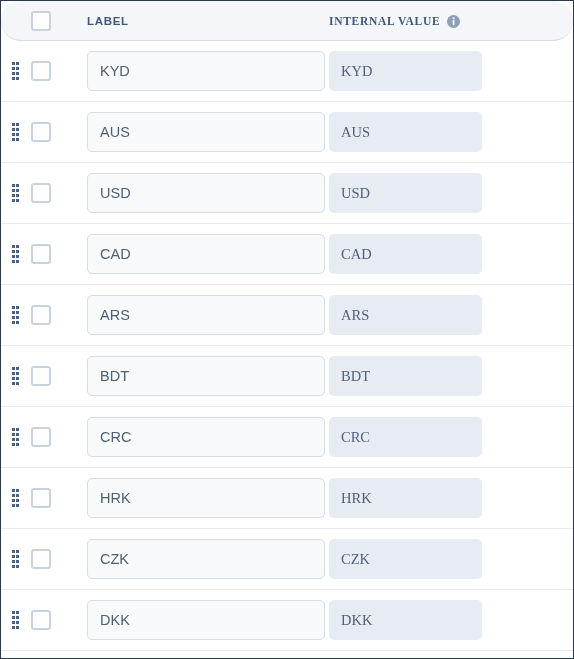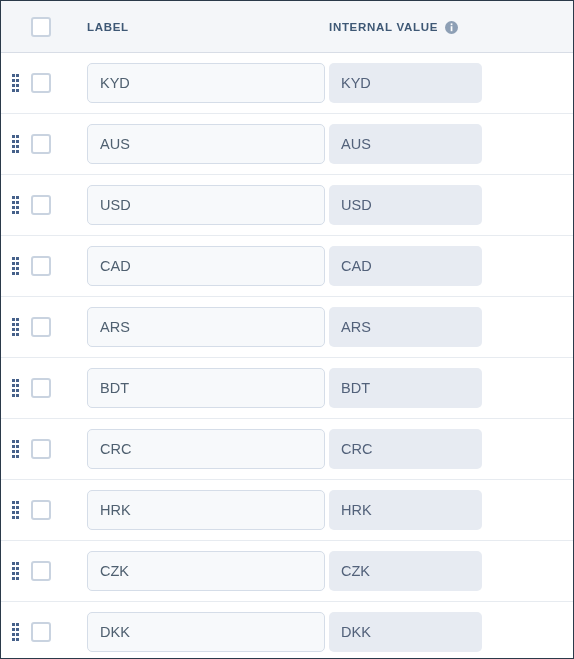--- a/index.html
+++ b/index.html
@@ -22,24 +22,25 @@
     box-sizing: border-box;
     border: 1px solid #2b3a4a;
     background: #ffffff;
     overflow: hidden;
   }
 
   
   .table-head {
     display: flex;
     align-items: center;
-    height: 52px;
+    height: 40px;
     box-sizing: border-box;
     background: #f4f6f9;
     border-bottom: 1px solid #d8dde6;
+    border-radius: 20px;
   }
 
   .col-handle {
     width: 28px;
     flex: 0 0 28px;
     display: flex;
     align-items: center;
     justify-content: center;
   }
   .col-check {
@@ -58,20 +59,21 @@
     box-sizing: border-box;
     display: flex;
     align-items: center;
   }
   .col-internal {
     flex: 1 1 auto;
     padding-left: 4px;
     box-sizing: border-box;
     display: flex;
     align-items: center;
+    font-family: Liberation Serif, serif;
   }
 
   .col-head-text {
     font-size: 11.5px;
     font-weight: bold;
     letter-spacing: 0.7px;
     color: #3e5875;
     text-transform: uppercase;
     white-space: nowrap;
   }

